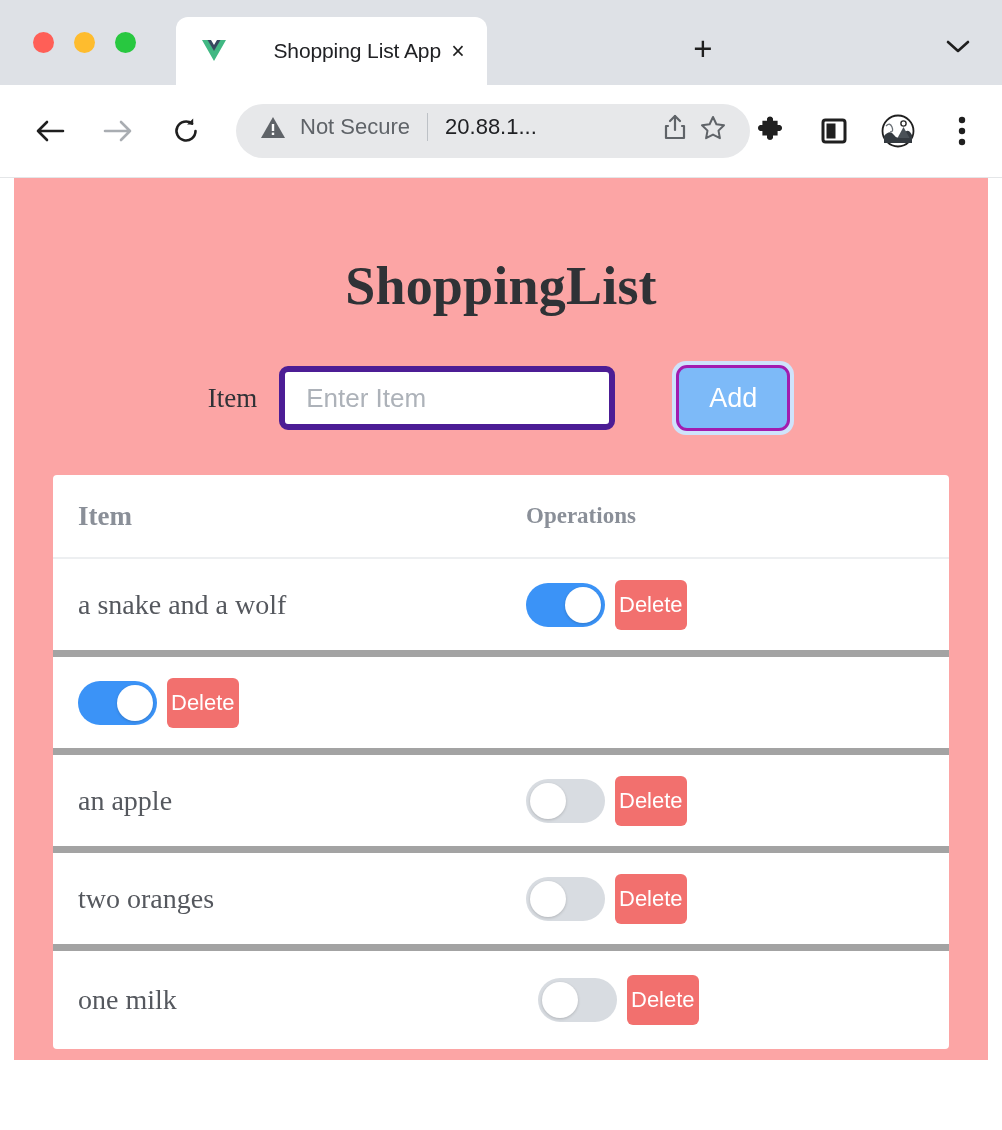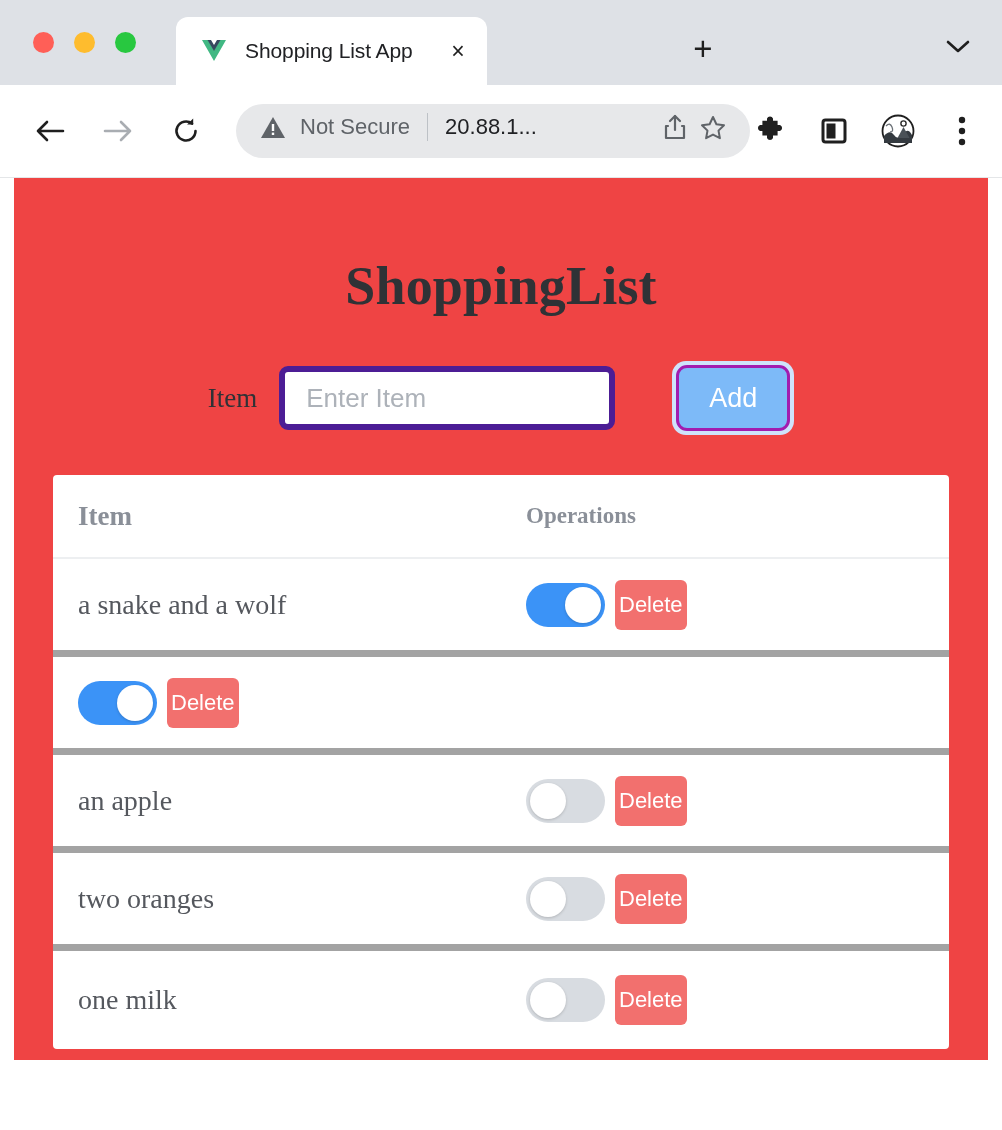--- a/index.html
+++ b/index.html
@@ -58,20 +58,21 @@
   }
   .tab-title {
     margin-left: 17px;
     font-size: 21px;
     color: #202124;
     white-space: nowrap;
     overflow: hidden;
     text-overflow: ellipsis;
     flex: 1;
     letter-spacing: -0.1px;
+    text-align: right;
   }
   .tab-close {
     width: 34px; height: 34px;
     flex: 0 0 34px;
     margin-right: 12px;
     display: flex; align-items: center; justify-content: center;
     font-size: 23px;
     color: #1f1f1f;
     font-weight: 400;
     line-height: 1;
@@ -166,21 +167,21 @@
   .page-viewport {
     width: 1002px;
     height: 952px;
     background: #ffffff;
     overflow: hidden;
   }
   .app-bg {
     margin: 0 14px;
     width: 974px;
     height: 882px;
-    background: #ef4444;
+    background: #fca5a5;
     padding-top: 0;
   }
 
   .app-title {
     text-align: center;
     font-family: "Liberation Serif", serif;
     font-weight: bold;
     font-size: 54px;
     color: #2f3236;
     padding-top: 77px;
@@ -265,21 +266,21 @@
     color: #8a8f98;
   }
 
   .list-row {
     display: flex;
     align-items: center;
     height: 98px;
     border-bottom: 7px solid #a3a3a3;
     padding-left: 25px;
   }
-  .list-row:last-child { border-bottom: none; }
+  .list-row:last-child { border-bottom: none; gap: 12px; }
 
   .row-label {
     flex: 0 0 448px;
     font-family: "Liberation Serif", serif;
     font-size: 28px;
     color: #55585e;
   }
   .row-ops {
     display: flex;
     align-items: center;

